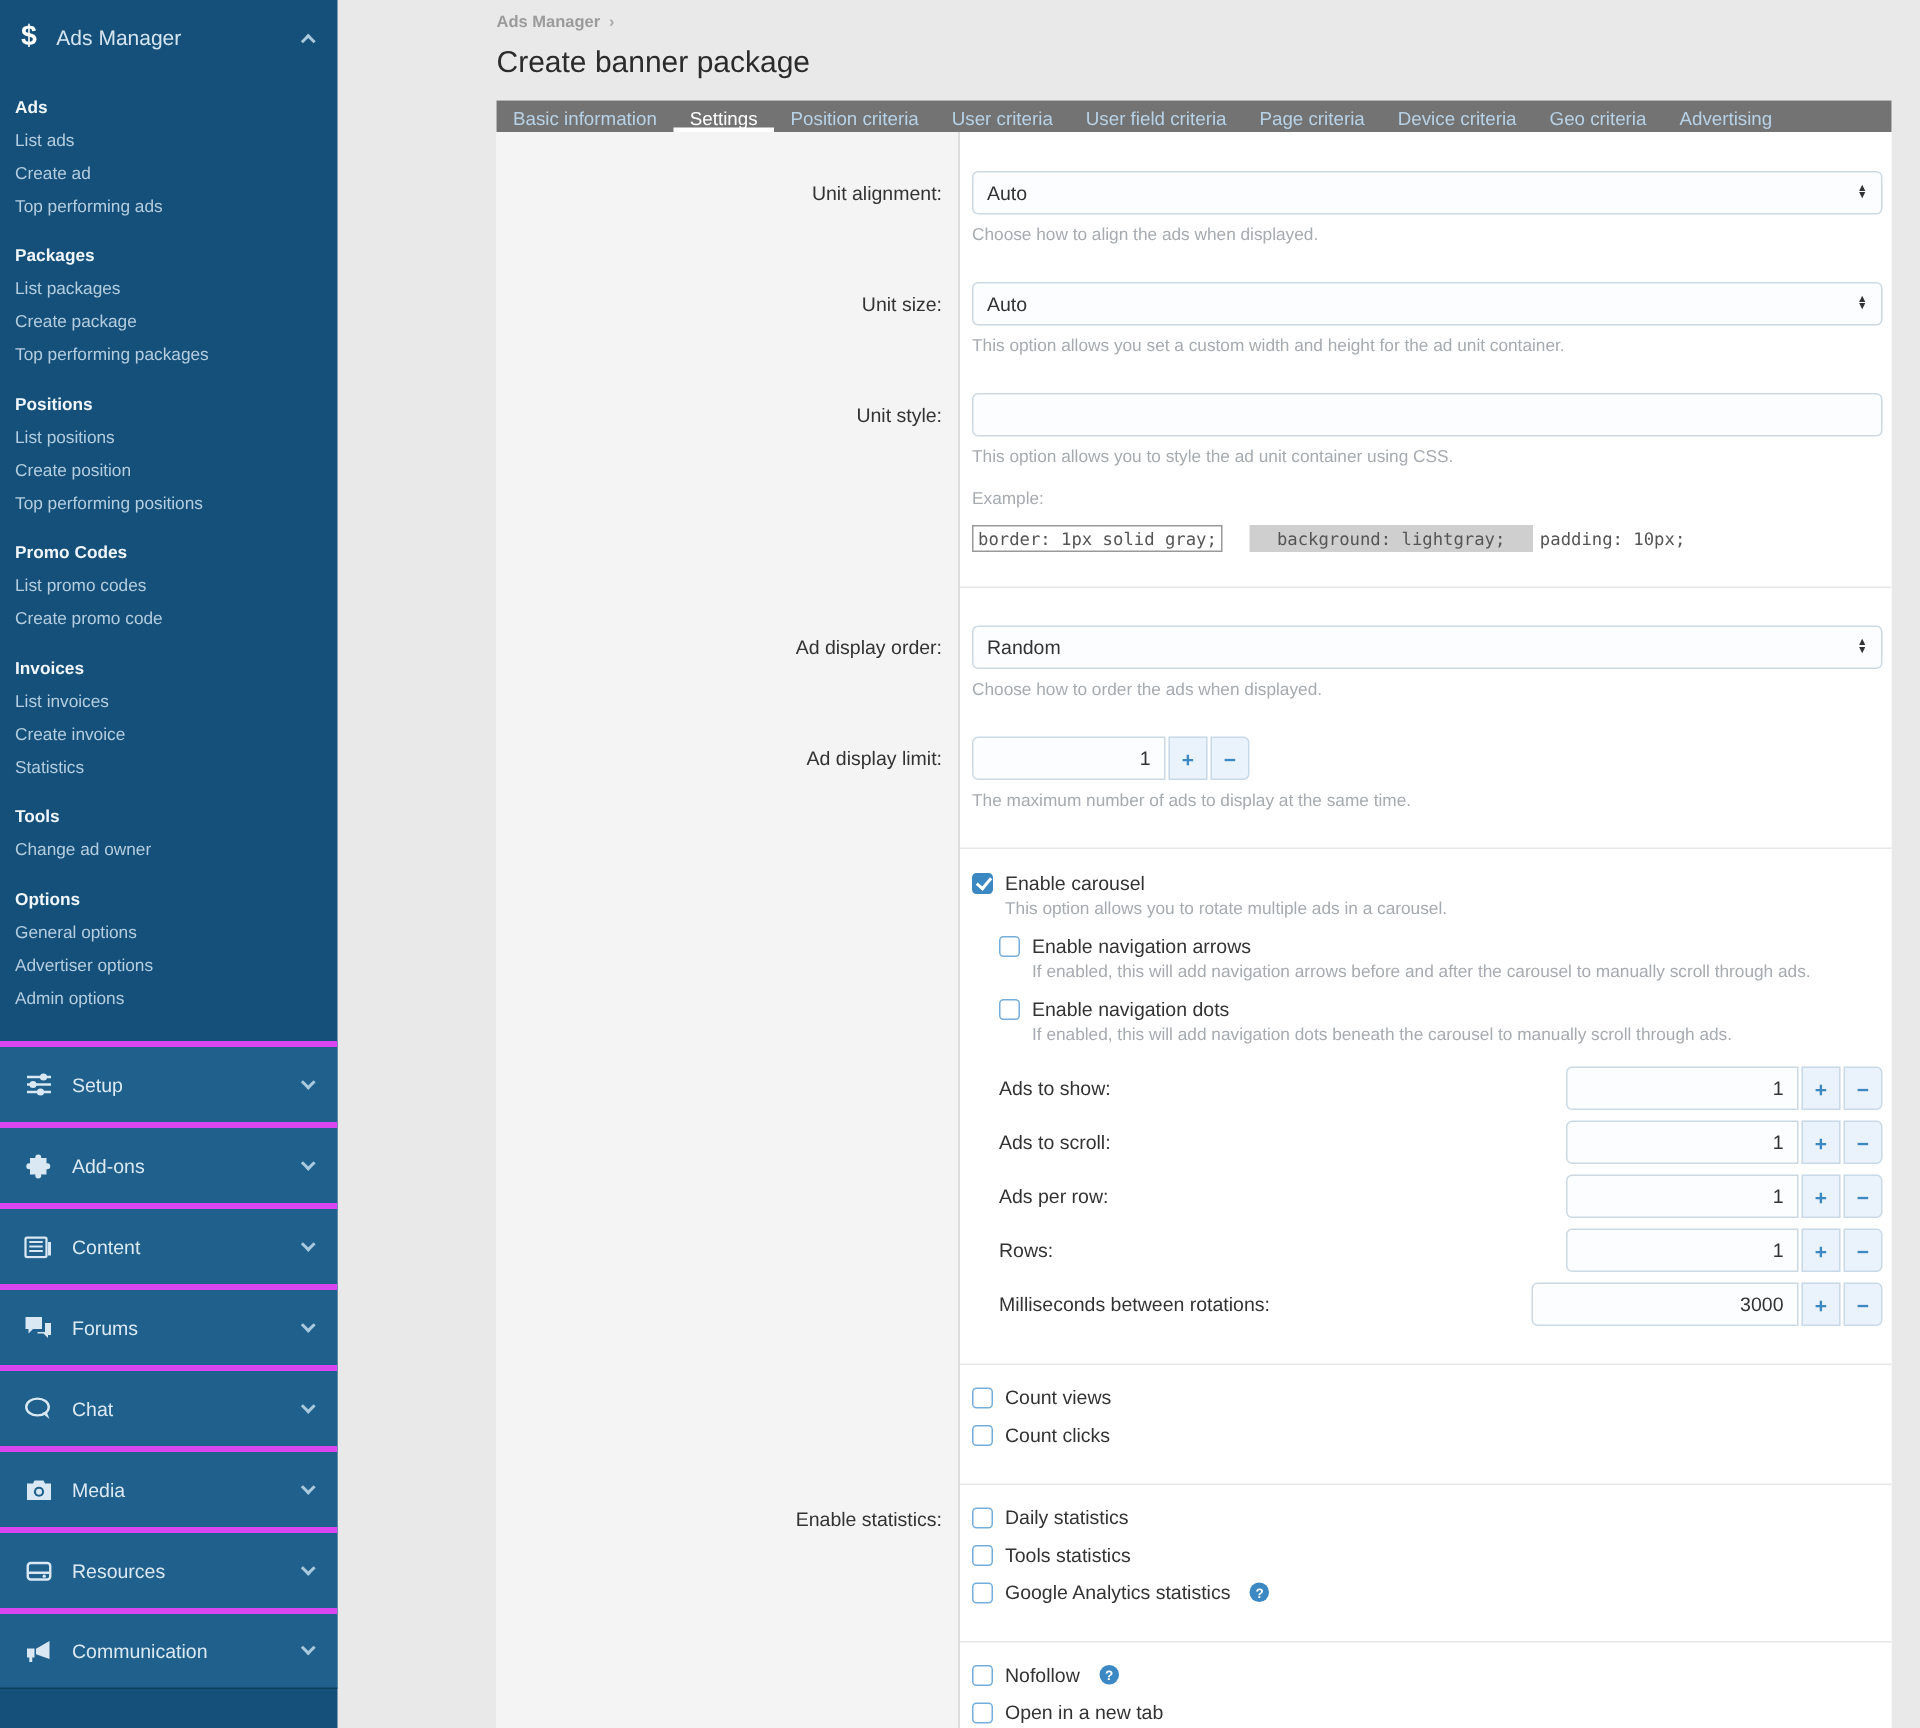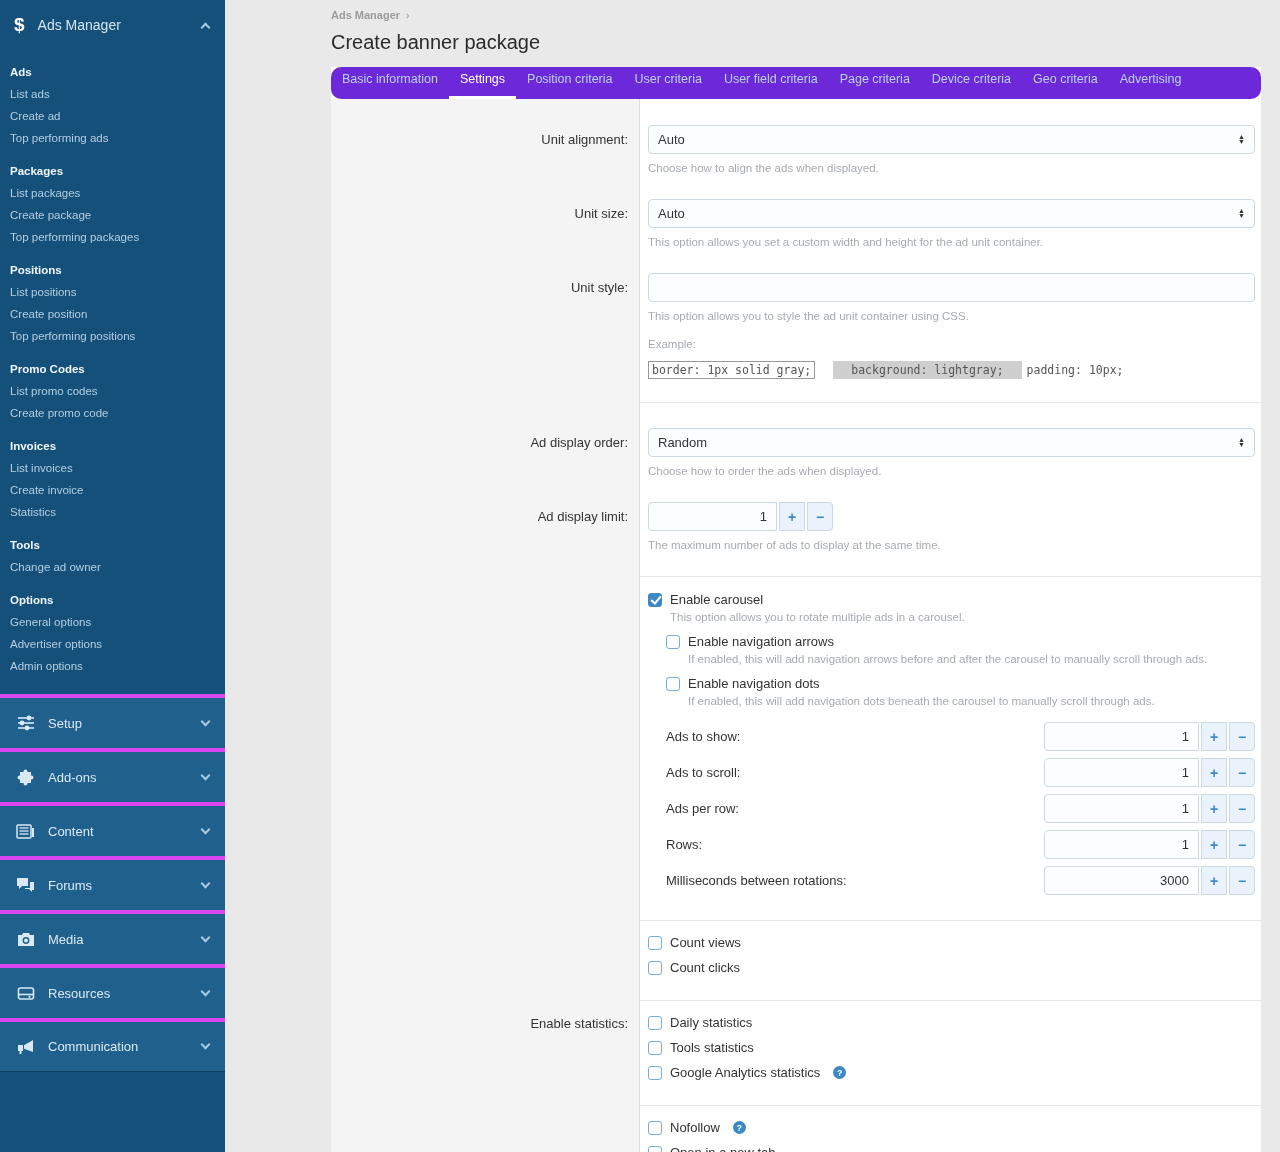--- a/index.html
+++ b/index.html
@@ -25,21 +25,21 @@
   .sb-acc{height:54px;background:#1f608d;border-top:4px solid #d946ef;display:flex;align-items:center;padding:0 16px;gap:13px;cursor:pointer;}
   .sb-acc:last-child{border-bottom:1px solid #0d3f5e;}
   .sb-acc-label{flex:1;font-size:13px;color:#dce9f2;}
   .sb-acc-icon{width:19px;height:18px;display:flex;align-items:center;justify-content:center;}
   
   main{flex:1;padding:8px 19px 0 106px;}
   .breadcrumb{font-size:11px;font-weight:bold;color:#9b9b9b;display:flex;gap:6px;align-items:center;height:14px;}
   .crumb-sep{color:#aaaaaa;}
   h1{font-size:20px;font-weight:400;color:#2b2b2b;margin:9px 0 13px;}
   .panel{width:930px;background:#ffffff;}
-  .tabs{height:32px;background:#6d28d9;display:flex;font-size:12.5px;border-radius:10px;}
+  .tabs{height:21px;background:#737373;display:flex;font-size:12.5px;}
   .tab{line-height:25px;padding:0 11px;color:#b7d2e7;cursor:pointer;border-bottom:3px solid transparent;white-space:nowrap;}
   .tab.active{color:#ffffff;border-bottom-color:#ffffff;}
   
   .form{background:linear-gradient(to right,#f4f4f4 308px,#dddddd 308px,#dddddd 309px,#ffffff 309px);padding:14px 0 16px;}
   .frow{display:grid;grid-template-columns:309px 1fr;margin-top:25px;}
   .frow.first{margin-top:12px;}
   .flabel{font-size:13px;color:#333333;text-align:right;padding:7px 12px 0 0;}
   .flabel.top{padding-top:1px;}
   .fctrl{padding:0 6px 0 8px;}
   .select{height:29px;background:#fbfdff;border:1px solid #ccd9e3;border-radius:4px;display:flex;align-items:center;padding:0 9px;font-size:13px;color:#333;cursor:pointer;}
@@ -171,20 +171,30 @@
         <svg width="19" height="16" viewBox="0 0 19 16">
             <path fill="#d9e8f3" d="M1 1h11v8H6l-3 3V9H1z"></path>
             <path fill="#d9e8f3" d="M14 5h4v8h-2v2l-3-3h-4v-1h5z"></path>
           </svg>
       </span>
       <span class="sb-acc-label">Forums</span>
       <span class="chev down"></span>
     </div>
     <div class="sb-acc">
       <span class="sb-acc-icon">
+        <svg width="19" height="16" viewBox="0 0 19 16">
+            <ellipse cx="9" cy="7" rx="7.5" ry="5.6" fill="none" stroke="#d9e8f3" stroke-width="1.6"></ellipse>
+            <path fill="#d9e8f3" d="M12 11l5 4-2-5z"></path>
+          </svg>
+      </span>
+      <span class="sb-acc-label">Chat</span>
+      <span class="chev down"></span>
+    </div>
+    <div class="sb-acc">
+      <span class="sb-acc-icon">
         <svg width="18" height="15" viewBox="0 0 18 15">
             <path fill="#d9e8f3" d="M6 1h6l1 2h4v11H1V3h4z"></path>
             <circle cx="9" cy="8.5" r="3.4" fill="#1f608d"></circle>
             <circle cx="9" cy="8.5" r="2" fill="#d9e8f3"></circle>
           </svg>
       </span>
       <span class="sb-acc-label">Media</span>
       <span class="chev down"></span>
     </div>
     <div class="sb-acc">
@@ -353,21 +363,21 @@
           <span class="numlabel chk-label">Rows:</span>
           <div class="stepper">
             <input class="num" style="width: 155px;" value="1">
             <span class="btn">+</span>
             <span class="btn last">−</span>
           </div>
         </div>
         <div class="numrow">
           <span class="numlabel chk-label">Milliseconds between rotations:</span>
           <div class="stepper">
-            <input class="num" style="width: 155px;" value="3000">
+            <input class="num" style="width: 178px;" value="3000">
             <span class="btn">+</span>
             <span class="btn last">−</span>
           </div>
         </div>
       </div>
 
       <div class="hr"></div>
 
       <div class="block stack" style="margin-top:14px">
         <label class="chk-row">

